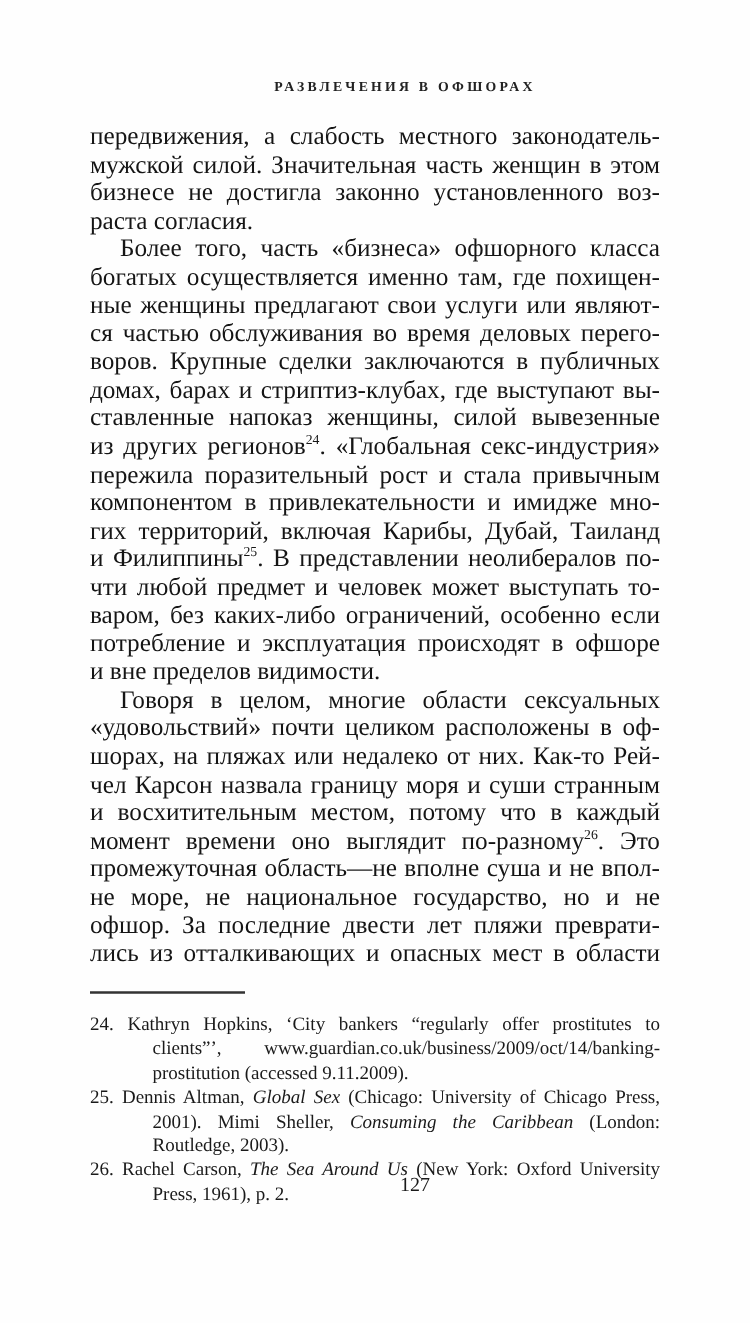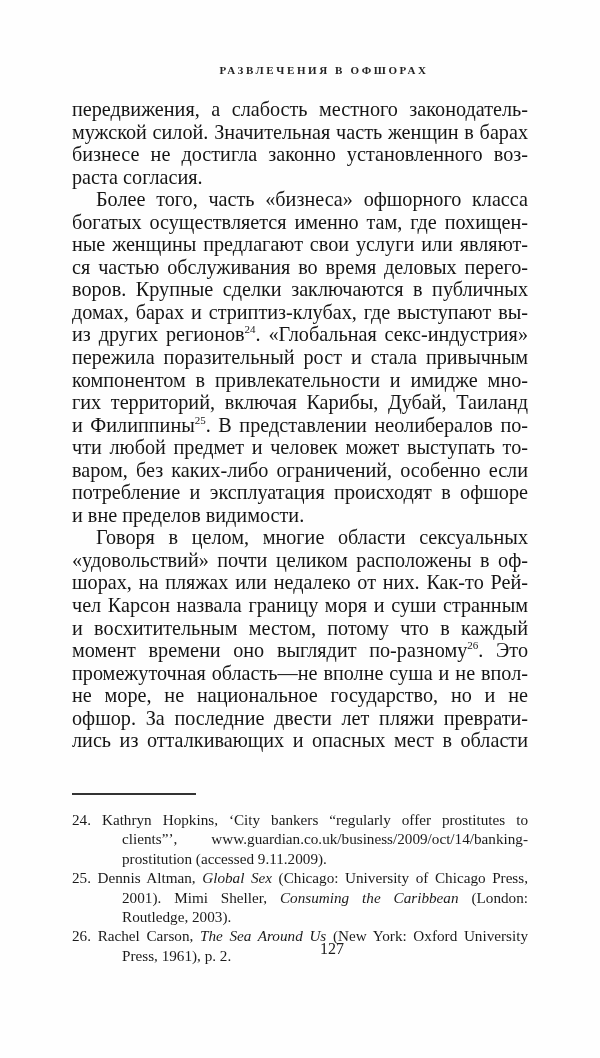--- a/index.html
+++ b/index.html
@@ -27,29 +27,30 @@
   .page-number { position: absolute; top: 940px; left: 0; width: 600px; text-align: center;
                  font-family: "Liberation Serif", serif; font-size: 16px; color: #1a1a1a; margin-left: 32px; }
 </style>
 </head>
 <body>
 
 <div class="page">
   <div class="running-head">РАЗВЛЕЧЕНИЯ В ОФШОРАХ</div>
   <div class="body-text" id="body-text">
       <span class="line"><span>передвижения, а слабость местного законодатель-</span></span>
-      <span class="line"><span>мужской силой. Значительная часть женщин в барах</span></span>
+      <span class="line"><span>мужской силой. Значительная часть женщин в этом</span></span>
       <span class="line"><span>бизнесе не достигла законно установленного воз-</span></span>
       <span class="line last"><span>раста согласия.</span></span>
       <span class="line indent"><span>Более того, часть «бизнеса» офшорного класса</span></span>
       <span class="line"><span>богатых осуществляется именно там, где похищен-</span></span>
       <span class="line"><span>ные женщины предлагают свои услуги или являют-</span></span>
       <span class="line"><span>ся частью обслуживания во время деловых перего-</span></span>
       <span class="line"><span>воров. Крупные сделки заключаются в публичных</span></span>
       <span class="line"><span>домах, барах и стриптиз-клубах, где выступают вы-</span></span>
+      <span class="line"><span>ставленные напоказ женщины, силой вывезенные</span></span>
       <span class="line"><span>из других регионов</span><sup>24</sup><span>. «Глобальная секс-индустрия»</span></span>
       <span class="line"><span>пережила поразительный рост и стала привычным</span></span>
       <span class="line"><span>компонентом в привлекательности и имидже мно-</span></span>
       <span class="line"><span>гих территорий, включая Карибы, Дубай, Таиланд</span></span>
       <span class="line"><span>и Филиппины</span><sup>25</sup><span>. В представлении неолибералов по-</span></span>
       <span class="line"><span>чти любой предмет и человек может выступать то-</span></span>
       <span class="line"><span>варом, без каких-либо ограничений, особенно если</span></span>
       <span class="line"><span>потребление и эксплуатация происходят в офшоре</span></span>
       <span class="line last"><span>и вне пределов видимости.</span></span>
       <span class="line indent"><span>Говоря в целом, многие области сексуальных</span></span>

